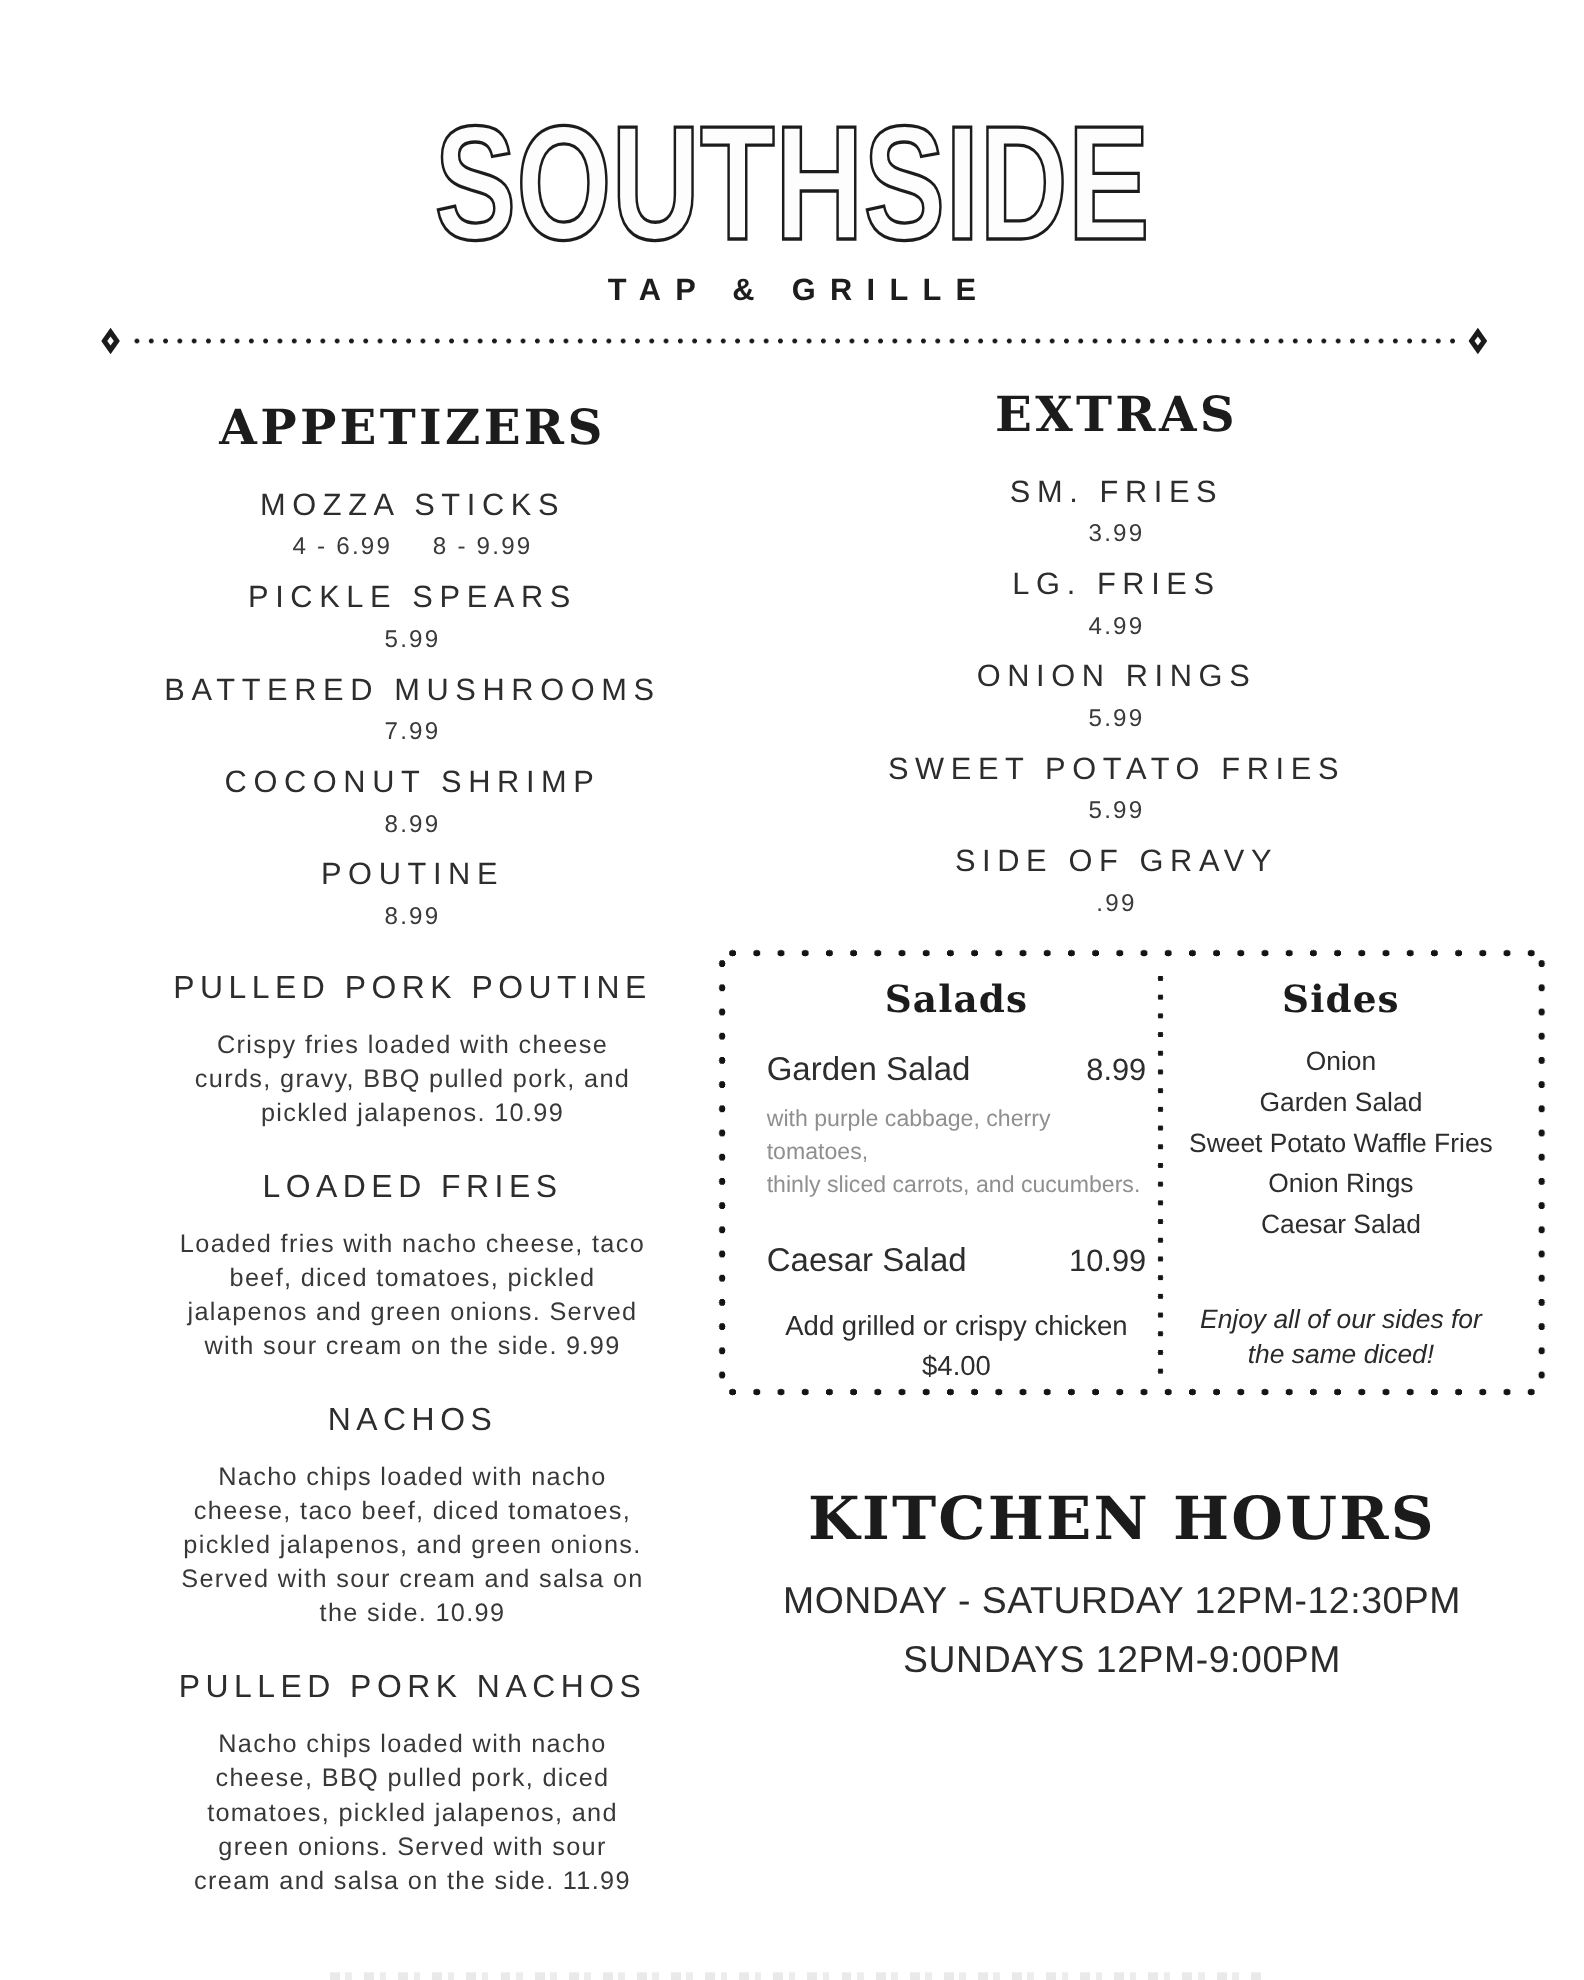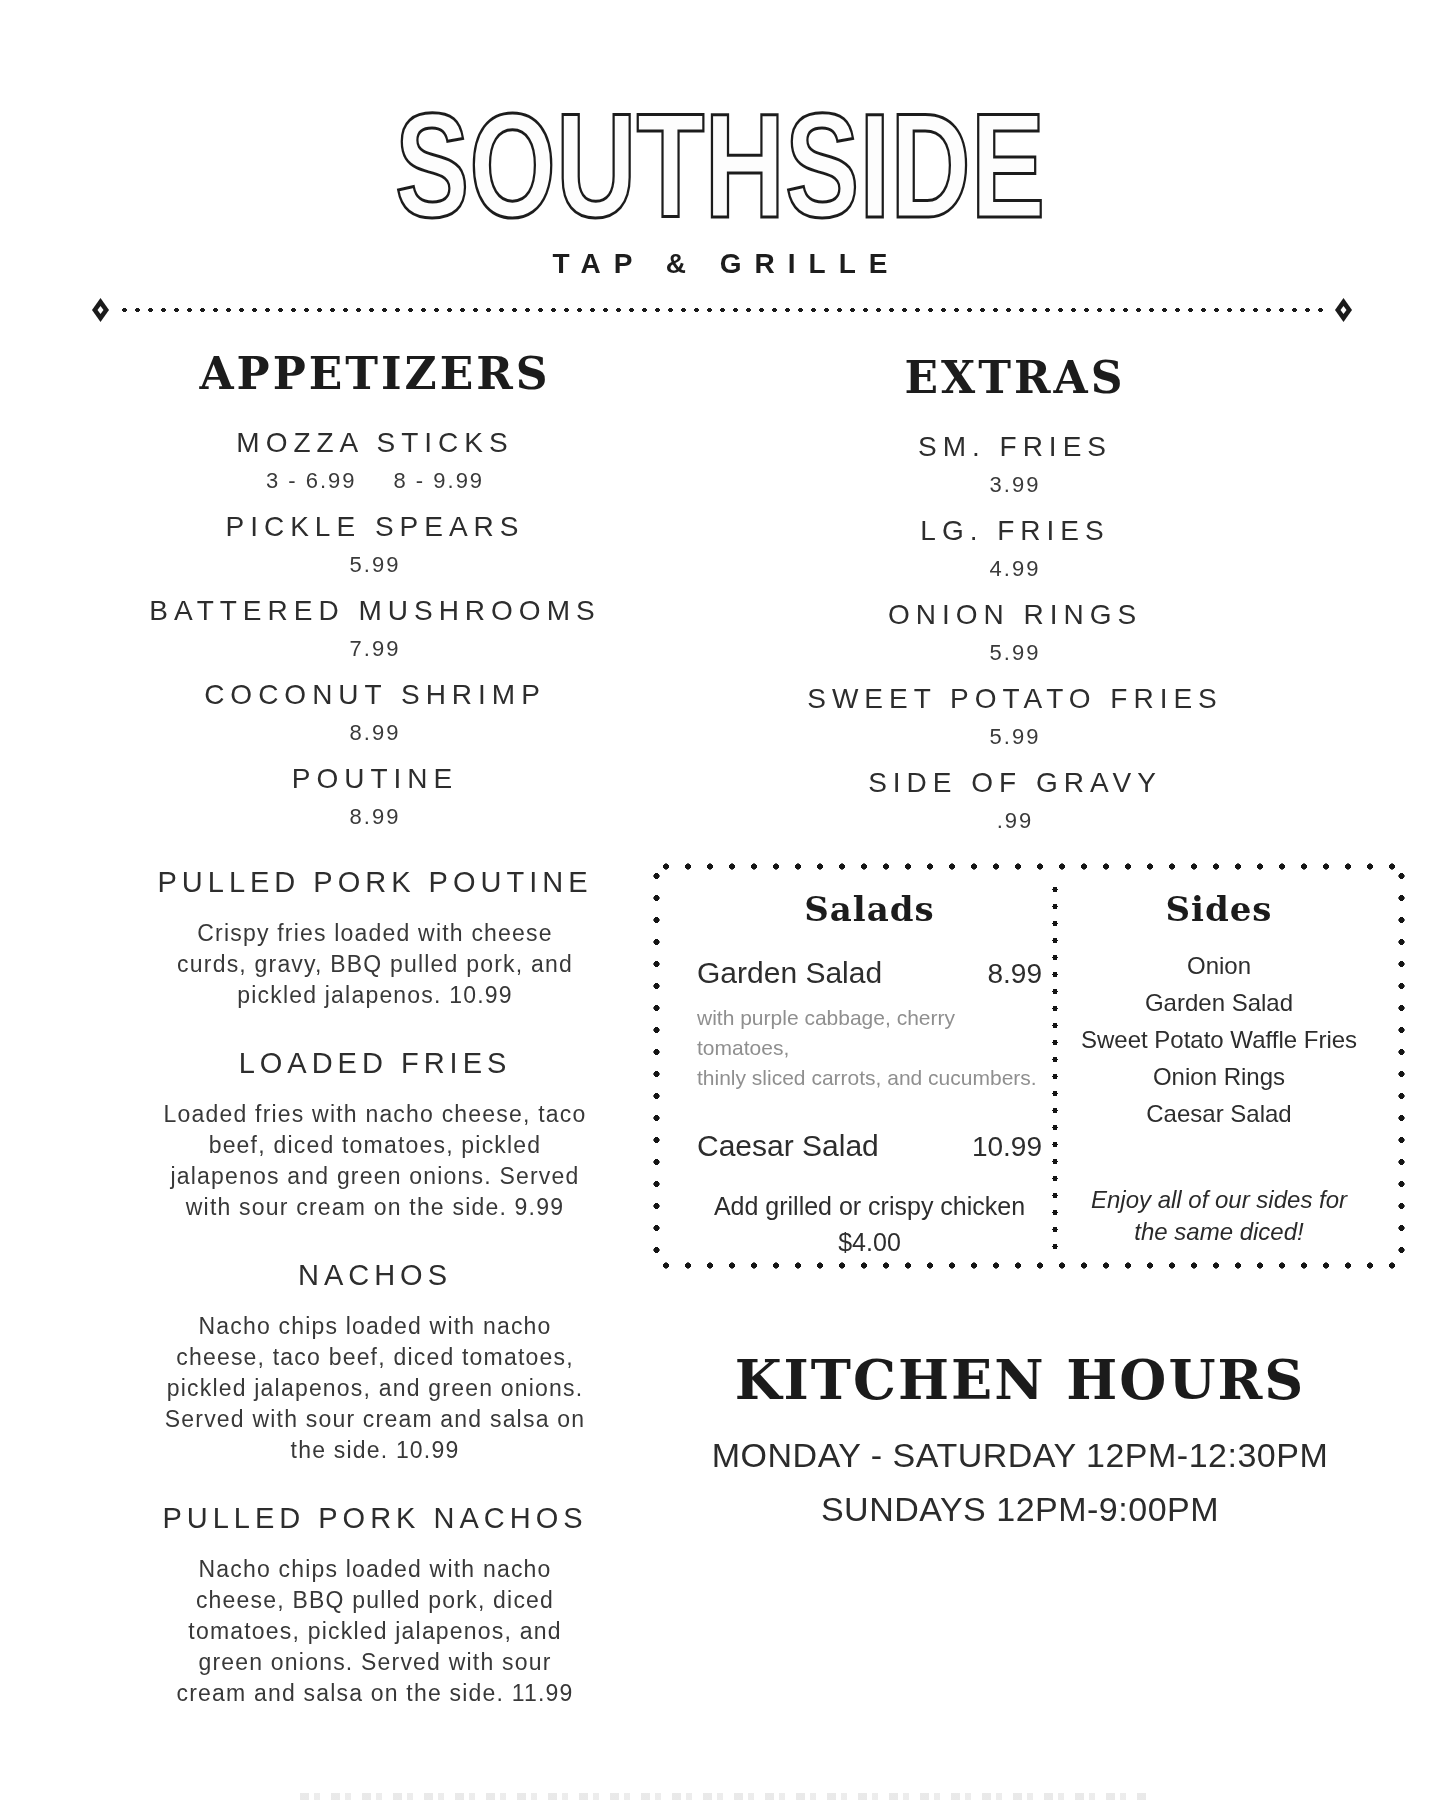--- a/index.html
+++ b/index.html
@@ -21,21 +21,21 @@
   
   .divider { position:absolute; top:298px; left:92px; right:88px; height:24px;
              display:flex; align-items:center; }
   .dotline {
     flex:1; height:6px; margin:0 9px;
     background-image:radial-gradient(circle 2.4px at 50% 50%, #1b1b1b 97%, rgba(0,0,0,0) 100%);
     background-size:13px 6px; background-repeat:repeat-x; background-position:left center;
   }
 
   
-  .col-left  { position:absolute; top:348px; left:95px;  width:560px; text-align:center; }
+  .col-left  { position:absolute; top:364px; left:95px;  width:560px; text-align:center; }
   .col-right { position:absolute; top:352px; left:680px; width:670px; text-align:center; }
 
   .section-title {
     font-family:"DejaVu Serif", serif; font-weight:bold;
     font-size:44px; letter-spacing:3px; color:#1c1c1c; margin-bottom:28px;
   }
   .menu-item { margin-bottom:17px; }
   .item-name { font-size:28px; letter-spacing:6px; color:#2d2d2d; margin-bottom:9px; }
   .item-price { font-size:22px; letter-spacing:2px; color:#3a3a3a; white-space:pre; }
 
@@ -118,21 +118,21 @@
       <polygon points="8.5,0 17,12 8.5,24 0,12" fill="#1b1b1b"></polygon>
       <polygon points="8.5,8 11.5,12 8.5,16 5.5,12" fill="#fdfdfd"></polygon>
     </svg>
   </div>
 
   <div class="col-left">
     <div class="section-title">APPETIZERS</div>
 
     <div class="menu-item">
       <div class="item-name">MOZZA STICKS</div>
-      <div class="item-price">3 - 6.99  8 - 9.99</div>
+      <div class="item-price">4 - 6.99  8 - 9.99</div>
     </div>
     <div class="menu-item">
       <div class="item-name">PICKLE SPEARS</div>
       <div class="item-price">5.99</div>
     </div>
     <div class="menu-item">
       <div class="item-name">BATTERED MUSHROOMS</div>
       <div class="item-price">7.99</div>
     </div>
     <div class="menu-item">

